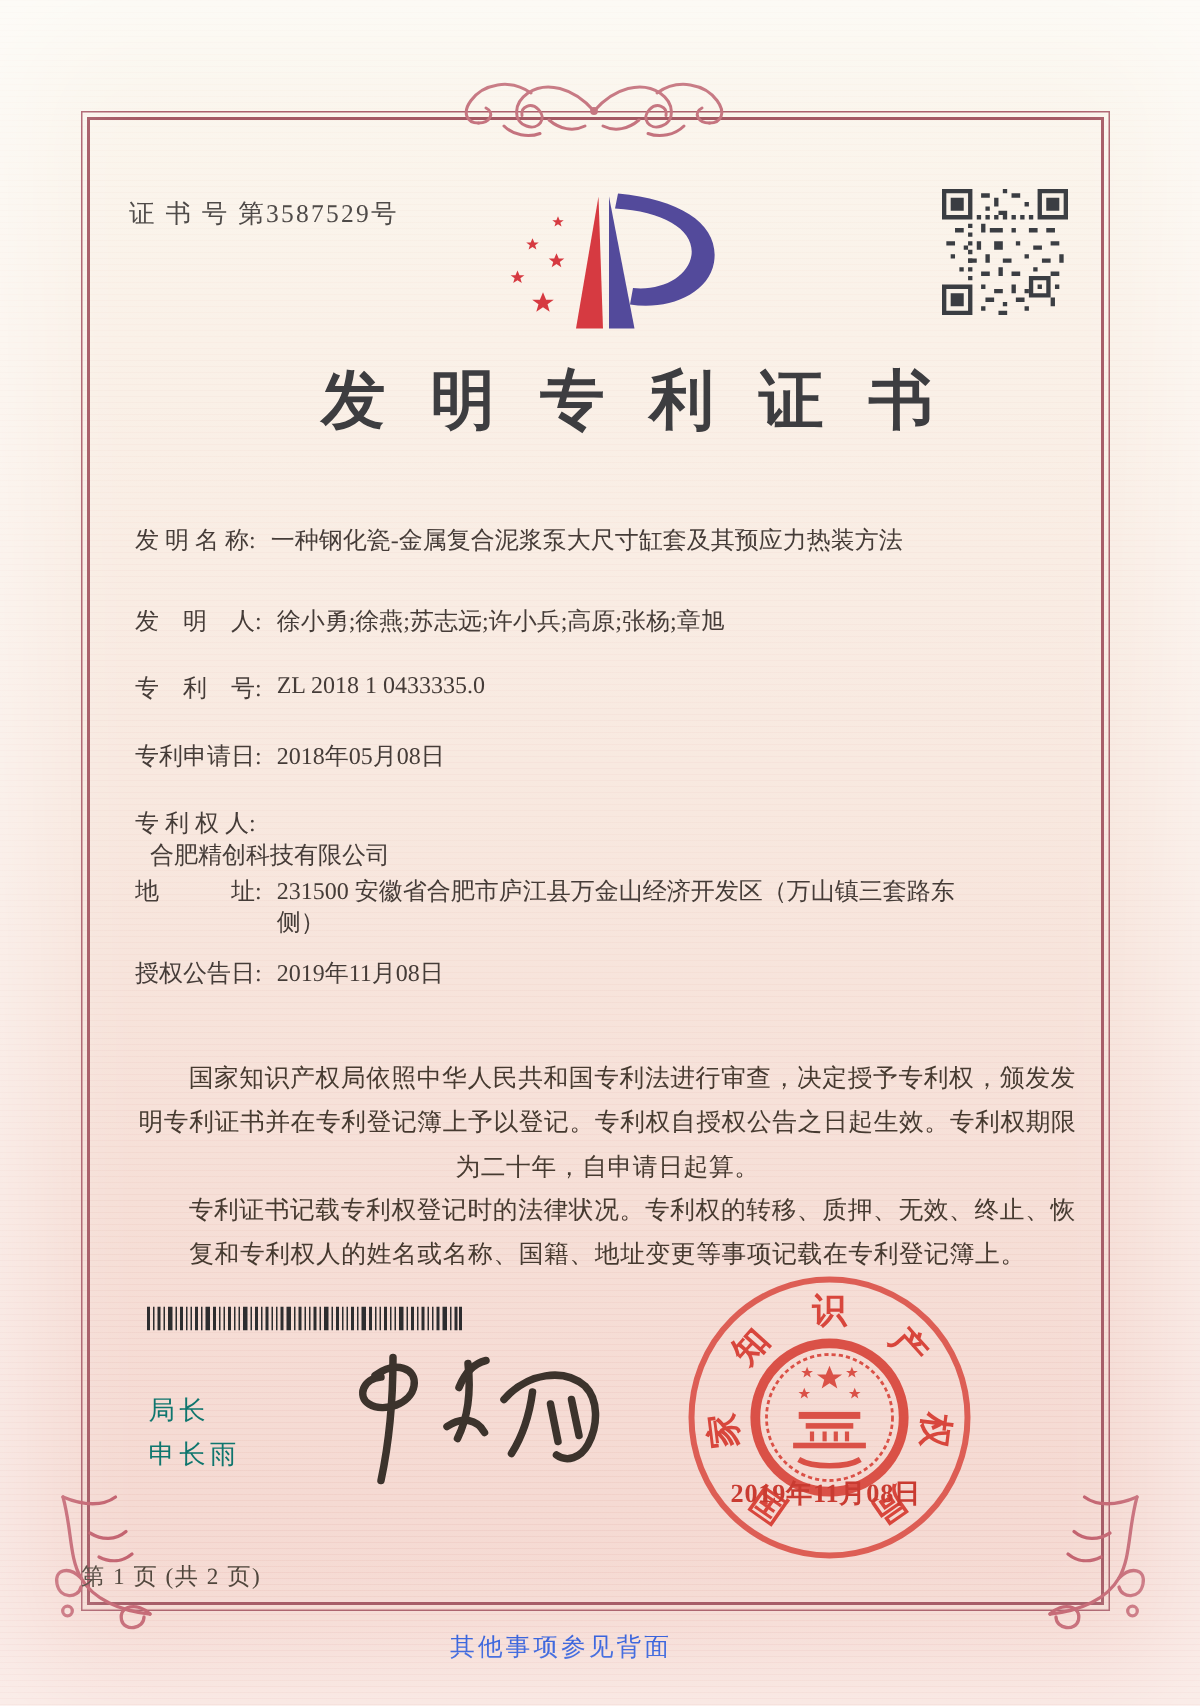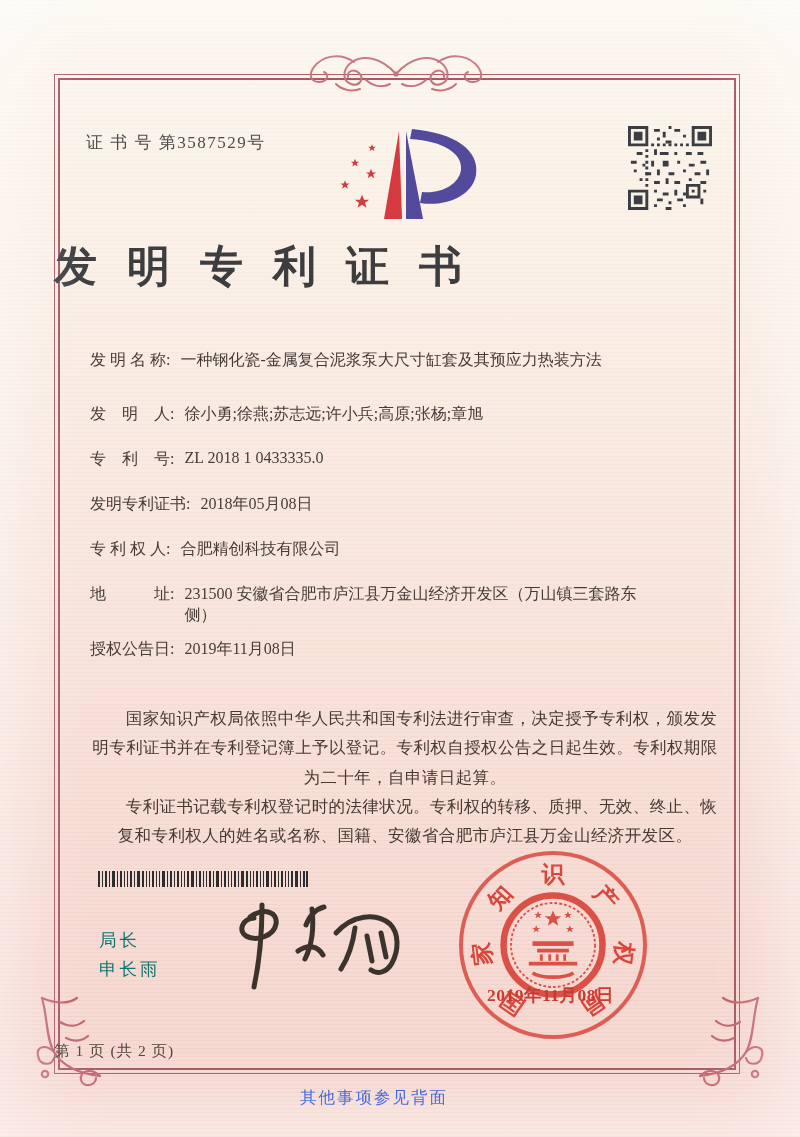--- a/index.html
+++ b/index.html
@@ -12,21 +12,21 @@
     position:absolute;inset:0;pointer-events:none;
     background:repeating-linear-gradient(180deg,rgba(208,120,112,.10) 0 1px,rgba(208,120,112,0) 1px 4px);
     -webkit-mask-image:linear-gradient(180deg,rgba(0,0,0,.25) 0%,rgba(0,0,0,.45) 55%,#000 100%);
     mask-image:linear-gradient(180deg,rgba(0,0,0,.25) 0%,rgba(0,0,0,.45) 55%,#000 100%);
   }
   .vignette{position:absolute;inset:0;pointer-events:none;box-shadow:inset 0 0 80px 18px rgba(255,255,255,.55);}
   .frame-outer{position:absolute;left:54px;top:74px;width:684px;height:998px;border:1px solid #a85a66;}
   .frame-inner{position:absolute;inset:3px;border:2px solid #a2545f;}
   .abs{position:absolute;}
   .cert-no{left:86px;top:131px;font-size:17px;letter-spacing:1.5px;color:#4e4a48;}
-  .title-wrap{left:54px;top:238px;width:568px;text-align:left;}
+  .title-wrap{left:54px;top:238px;width:568px;text-align:right;}
   .title-wrap span{font-size:43px;font-weight:600;color:#3d3d40;letter-spacing:30px;margin-right:-30px;}
   .row{left:90px;width:648px;font-size:16px;color:#453c38;display:flex;align-items:flex-start;}
   .row .lbl{white-space:pre;flex:0 0 auto;}
   .row .val{margin-left:10px;}
   .val.addr{width:462px;}
   .grant-no{position:absolute;left:330px;top:0;display:flex;}
   .paras{left:88px;top:704px;width:634px;font-size:16.5px;line-height:1.78;color:#463a30;letter-spacing:.4px;text-align:center;}
   .paras p{margin:0;text-indent:2em;}
   .director{left:99px;color:#0f766e;font-size:17.5px;letter-spacing:3px;}
   .seal{left:459px;top:851px;width:188px;height:188px;border:4px solid rgba(216,72,62,.85);border-radius:50%;box-sizing:border-box;}
@@ -123,39 +123,39 @@
 </div>
 <div class="abs row" style="top:404px;">
   <span class="lbl">发　明　人:</span>
   <span class="val">徐小勇;徐燕;苏志远;许小兵;高原;张杨;章旭</span>
 </div>
 <div class="abs row" style="top:449px;">
   <span class="lbl">专　利　号:</span>
   <span class="val">ZL 2018 1 0433335.0</span>
 </div>
 <div class="abs row" style="top:494px;">
-  <span class="lbl">发明专利证书:</span>
+  <span class="lbl">专利申请日:</span>
   <span class="val">2018年05月08日</span>
 </div>
-<div class="abs row" style="top:539px;">
+<div class="abs row" style="top:539px;flex-direction:column;">
   <span class="lbl">专 利 权 人:</span>
   <span class="val">合肥精创科技有限公司</span>
 </div>
 <div class="abs row" style="top:584px;">
   <span class="lbl">地　　　址:</span>
   <span class="val addr">231500 安徽省合肥市庐江县万金山经济开发区（万山镇三套路东侧）</span>
 </div>
 <div class="abs row" style="top:639px;position:absolute;">
   <span class="lbl">授权公告日:</span>
   <span class="val">2019年11月08日</span>
 </div>
 
 <div class="abs paras">
   <p>国家知识产权局依照中华人民共和国专利法进行审查，决定授予专利权，颁发发明专利证书并在专利登记簿上予以登记。专利权自授权公告之日起生效。专利权期限为二十年，自申请日起算。</p>
-  <p>专利证书记载专利权登记时的法律状况。专利权的转移、质押、无效、终止、恢复和专利权人的姓名或名称、国籍、安徽省合肥市庐江县万金山经济开发区。</p>
+  <p>专利证书记载专利权登记时的法律状况。专利权的转移、质押、无效、终止、恢复和专利权人的姓名或名称、国籍、地址变更等事项记载在专利登记簿上。</p>
 </div>
 
 <svg class="abs" style="left:98px;top:871px;" width="210" height="16" viewBox="0 0 210 16">
   <g fill="#2d2d2f">
     <path d="M0,0h2v16h-2z M4,0h1v16h-1z M7,0h2v16h-2z M11,0h1v16h-1z M14,0h3v16h-3z M19,0h1v16h-1z M22,0h2v16h-2z M26,0h1v16h-1z M29,0h1v16h-1z M32,0h2v16h-2z M36,0h1v16h-1z M39,0h3v16h-3z M44,0h2v16h-2z M48,0h1v16h-1z M51,0h1v16h-1z M54,0h2v16h-2z M58,0h1v16h-1z M61,0h1v16h-1z M64,0h3v16h-3z M69,0h1v16h-1z M72,0h2v16h-2z M76,0h1v16h-1z M79,0h2v16h-2z M83,0h1v16h-1z M86,0h1v16h-1z M89,0h2v16h-2z M93,0h3v16h-3z M98,0h1v16h-1z M101,0h2v16h-2z M105,0h1v16h-1z M108,0h1v16h-1z M111,0h2v16h-2z M115,0h1v16h-1z M118,0h3v16h-3z M123,0h1v16h-1z M126,0h2v16h-2z M130,0h1v16h-1z M133,0h1v16h-1z M136,0h2v16h-2z M140,0h1v16h-1z M143,0h3v16h-3z M148,0h2v16h-2z M152,0h1v16h-1z M155,0h1v16h-1z M158,0h2v16h-2z M162,0h1v16h-1z M165,0h1v16h-1z M168,0h3v16h-3z M173,0h1v16h-1z M176,0h2v16h-2z M180,0h1v16h-1z M183,0h2v16h-2z M187,0h1v16h-1z M190,0h1v16h-1z M193,0h2v16h-2z M197,0h3v16h-3z M202,0h1v16h-1z M205,0h2v16h-2z M208,0h2v16h-2z"></path>
   </g>
 </svg>
 
 <div class="abs director" style="top:928px;">局长</div>
 <div class="abs director" style="top:957px;">申长雨</div>

